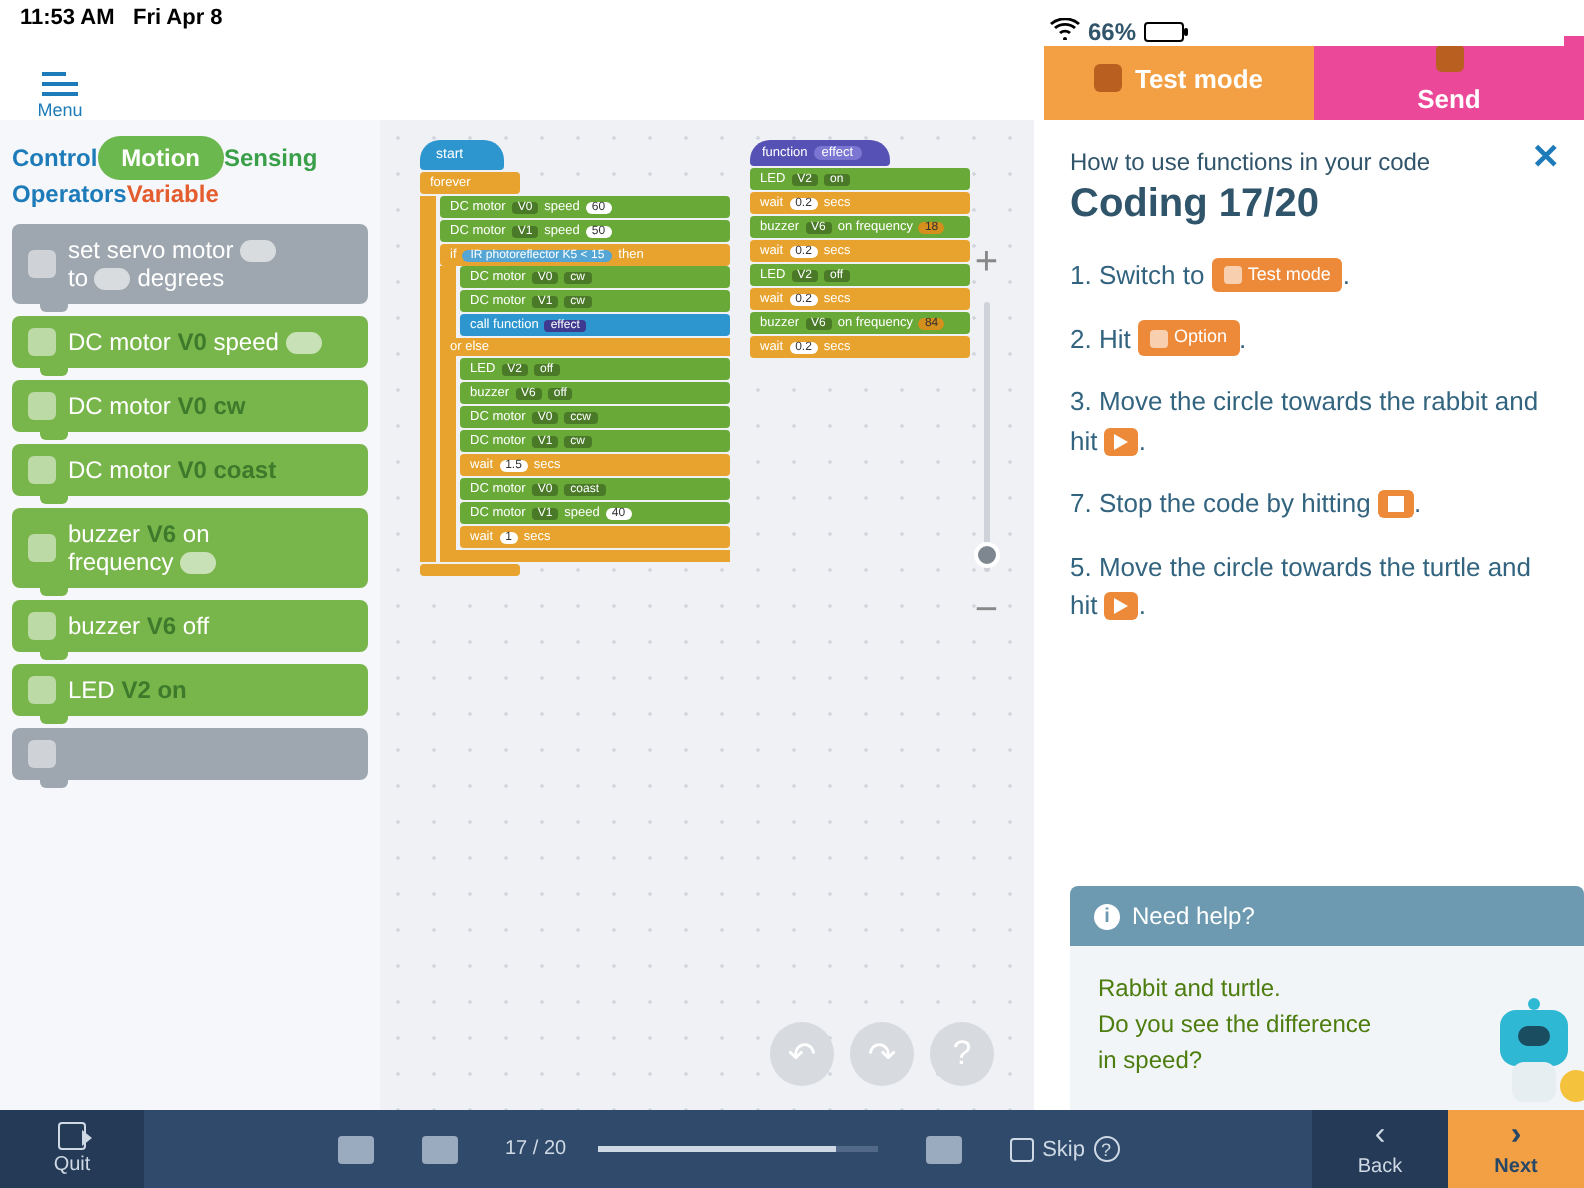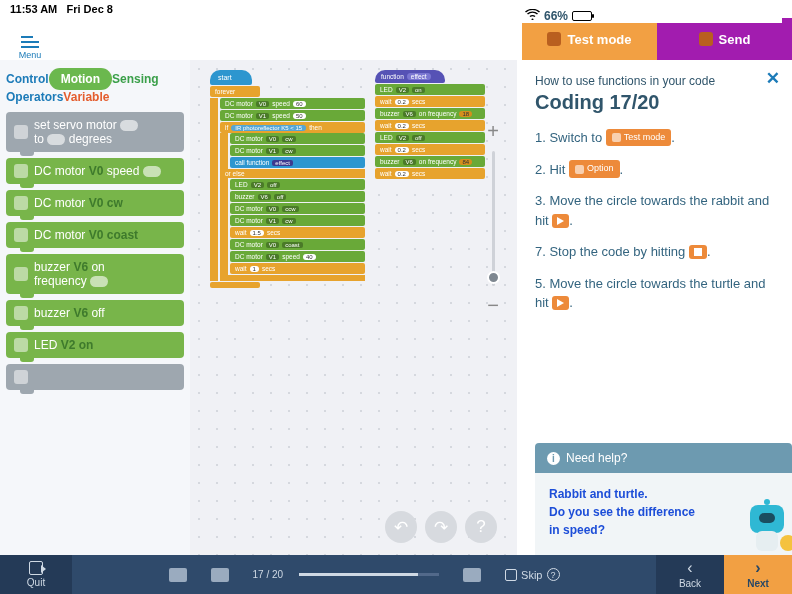--- a/index.html
+++ b/index.html
@@ -12,21 +12,21 @@
   .batt .fill { background:#000; height:100%; width:66%; }
   
   .appbar { height:42px; display:flex; align-items:flex-end; }
   .menu-btn { width:60px; text-align:center; color:#1c7bb8; font-size:9px; }
   .menu-btn .hb { display:inline-block; width:18px; height:12px; position:relative;}
   .menu-btn .hb span{ position:absolute; left:0; width:100%; height:2px; background:#1c7bb8;}
   .menu-btn .hb span:nth-child(1){top:0;width:12px;} .menu-btn .hb span:nth-child(2){top:5px;} .menu-btn .hb span:nth-child(3){top:10px;}
   .spacer { flex:1; }
   .topbtn { height:42px; width:135px; display:flex; align-items:center; justify-content:center; gap:6px; color:#fff; font-size:13px; font-weight:600;}
   .test { background:#f2a043; }
-  .send { background:#a21caf; }
+  .send { background:#ec4899;flex-direction:column; }
   .topbtn .ic { width:14px; height:14px; background:#b95f1f; border-radius:3px; }
   
   .main { display:flex; height:495px; }
   
   .left { width:190px; background:#f5f7fa; padding:8px 6px; }
   .cats { display:flex; flex-wrap:wrap; font-size:12px; font-weight:600; margin-bottom:8px; align-items:center;}
   .cat { cursor:pointer; }
   .cat-control{color:#1c7bb8;} .cat-sensing{color:#3a9f49;} .cat-operators{color:#1c7bb8;} .cat-variable{color:#e45d2e;}
   .cat-motion{ background:#6bb84e; color:#fff; padding:4px 12px; border-radius:14px;}
   .pblock { background:#9ea7af; color:#fff; font-size:12px; border-radius:4px; padding:6px 8px; margin-bottom:6px; display:flex; align-items:center; gap:6px; position:relative;}
@@ -67,21 +67,21 @@
   .right h2{ font-size:20px; font-weight:700; margin:3px 0 14px;}
   .step{ font-size:13px; color:#33647f; margin-bottom:12px; line-height:1.5;}
   .tag{ display:inline-flex; align-items:center; background:#ed8a3a; color:#fff; font-size:9px; padding:2px 6px; border-radius:3px; gap:3px;}
   .tag.play{ padding:3px 5px;}
   .tag .ri{ width:9px;height:9px;background:rgba(255,255,255,.6);border-radius:2px;}
   .tri{ width:0;height:0;border-left:7px solid #fff;border-top:4px solid transparent;border-bottom:4px solid transparent;}
   .sq{ width:8px;height:8px;background:#fff;}
   .helpbox{ position:absolute; bottom:0; left:18px; right:0; }
   .helphdr{ background:#6d9ab0; color:#fff; padding:8px 12px; font-size:12px; border-radius:4px 4px 0 0; display:flex; gap:6px; align-items:center;}
   .helphdr .i{ width:13px;height:13px;border-radius:50%;background:#fff;color:#6d9ab0;font-size:10px;font-weight:700;display:flex;align-items:center;justify-content:center;}
-  .helpbody{ background:#f1f5f7; padding:12px 14px; font-size:12px; color:#1d4ed8; line-height:1.5; min-height:82px;font-weight:bold;}
+  .helpbody{ background:#f1f5f7; padding:12px 14px; font-size:12px; color:#4d7c0f; line-height:1.5; min-height:82px;}
   .robot{ position:absolute; right:-6px; bottom:-4px; width:56px; height:60px;}
   .robot .head{ width:34px;height:28px;background:#2fb8d4;border-radius:8px;position:absolute;top:6px;left:8px;}
   .robot .eye{ width:16px;height:10px;background:#1a4d60;border-radius:5px;position:absolute;top:8px;left:9px;}
   .robot .ant{ width:6px;height:6px;background:#2fb8d4;border-radius:50%;position:absolute;top:0;left:22px;}
   .robot .body{ width:22px;height:20px;background:#e6eef1;border-radius:6px;position:absolute;top:32px;left:14px;}
   .robot .ball{ width:16px;height:16px;background:#f5c23e;border-radius:50%;position:absolute;top:36px;right:2px;}
   
   .bottom{ height:39px; background:#2f4a6b; display:flex; align-items:center; color:#cfd9e4; font-size:10px; position:absolute; bottom:0; left:0; right:0;}
   .bcell{ display:flex; flex-direction:column; align-items:center; justify-content:center; gap:2px; height:100%;}
   .quit{ width:72px; background:#243a57;}
@@ -98,21 +98,21 @@
   .back{ width:68px; background:#243a57;}
   .next{ width:68px; background:#f2a043; color:#274766; font-weight:600;}
   .chev{ font-size:16px; line-height:1;}
 </style>
 </head>
 <body>
 
 <div class="status">
   <div>
     <span>11:53 AM</span>&nbsp;&nbsp;
-    <span>Fri Dec 8</span>
+    <span>Fri Apr 8</span>
   </div>
   <div class="right">
     <span>
       <svg width="15" height="11" viewBox="0 0 15 11">
           <path d="M7.5 9.5a1 1 0 100 2 1 1 0 000-2zm-3-2.5a5 5 0 016 0l-1 1a3.5 3.5 0 00-4 0zm-2.5-2.5a8.5 8.5 0 0111 0l-1 1a7 7 0 00-9 0zm-2-2a11.5 11.5 0 0115 0l-1 1a10 10 0 00-13 0z" fill="#000"></path>
         </svg>
     </span>
     <span>66%</span>
     <span class="batt"><span class="fill"></span></span>
   </div>

